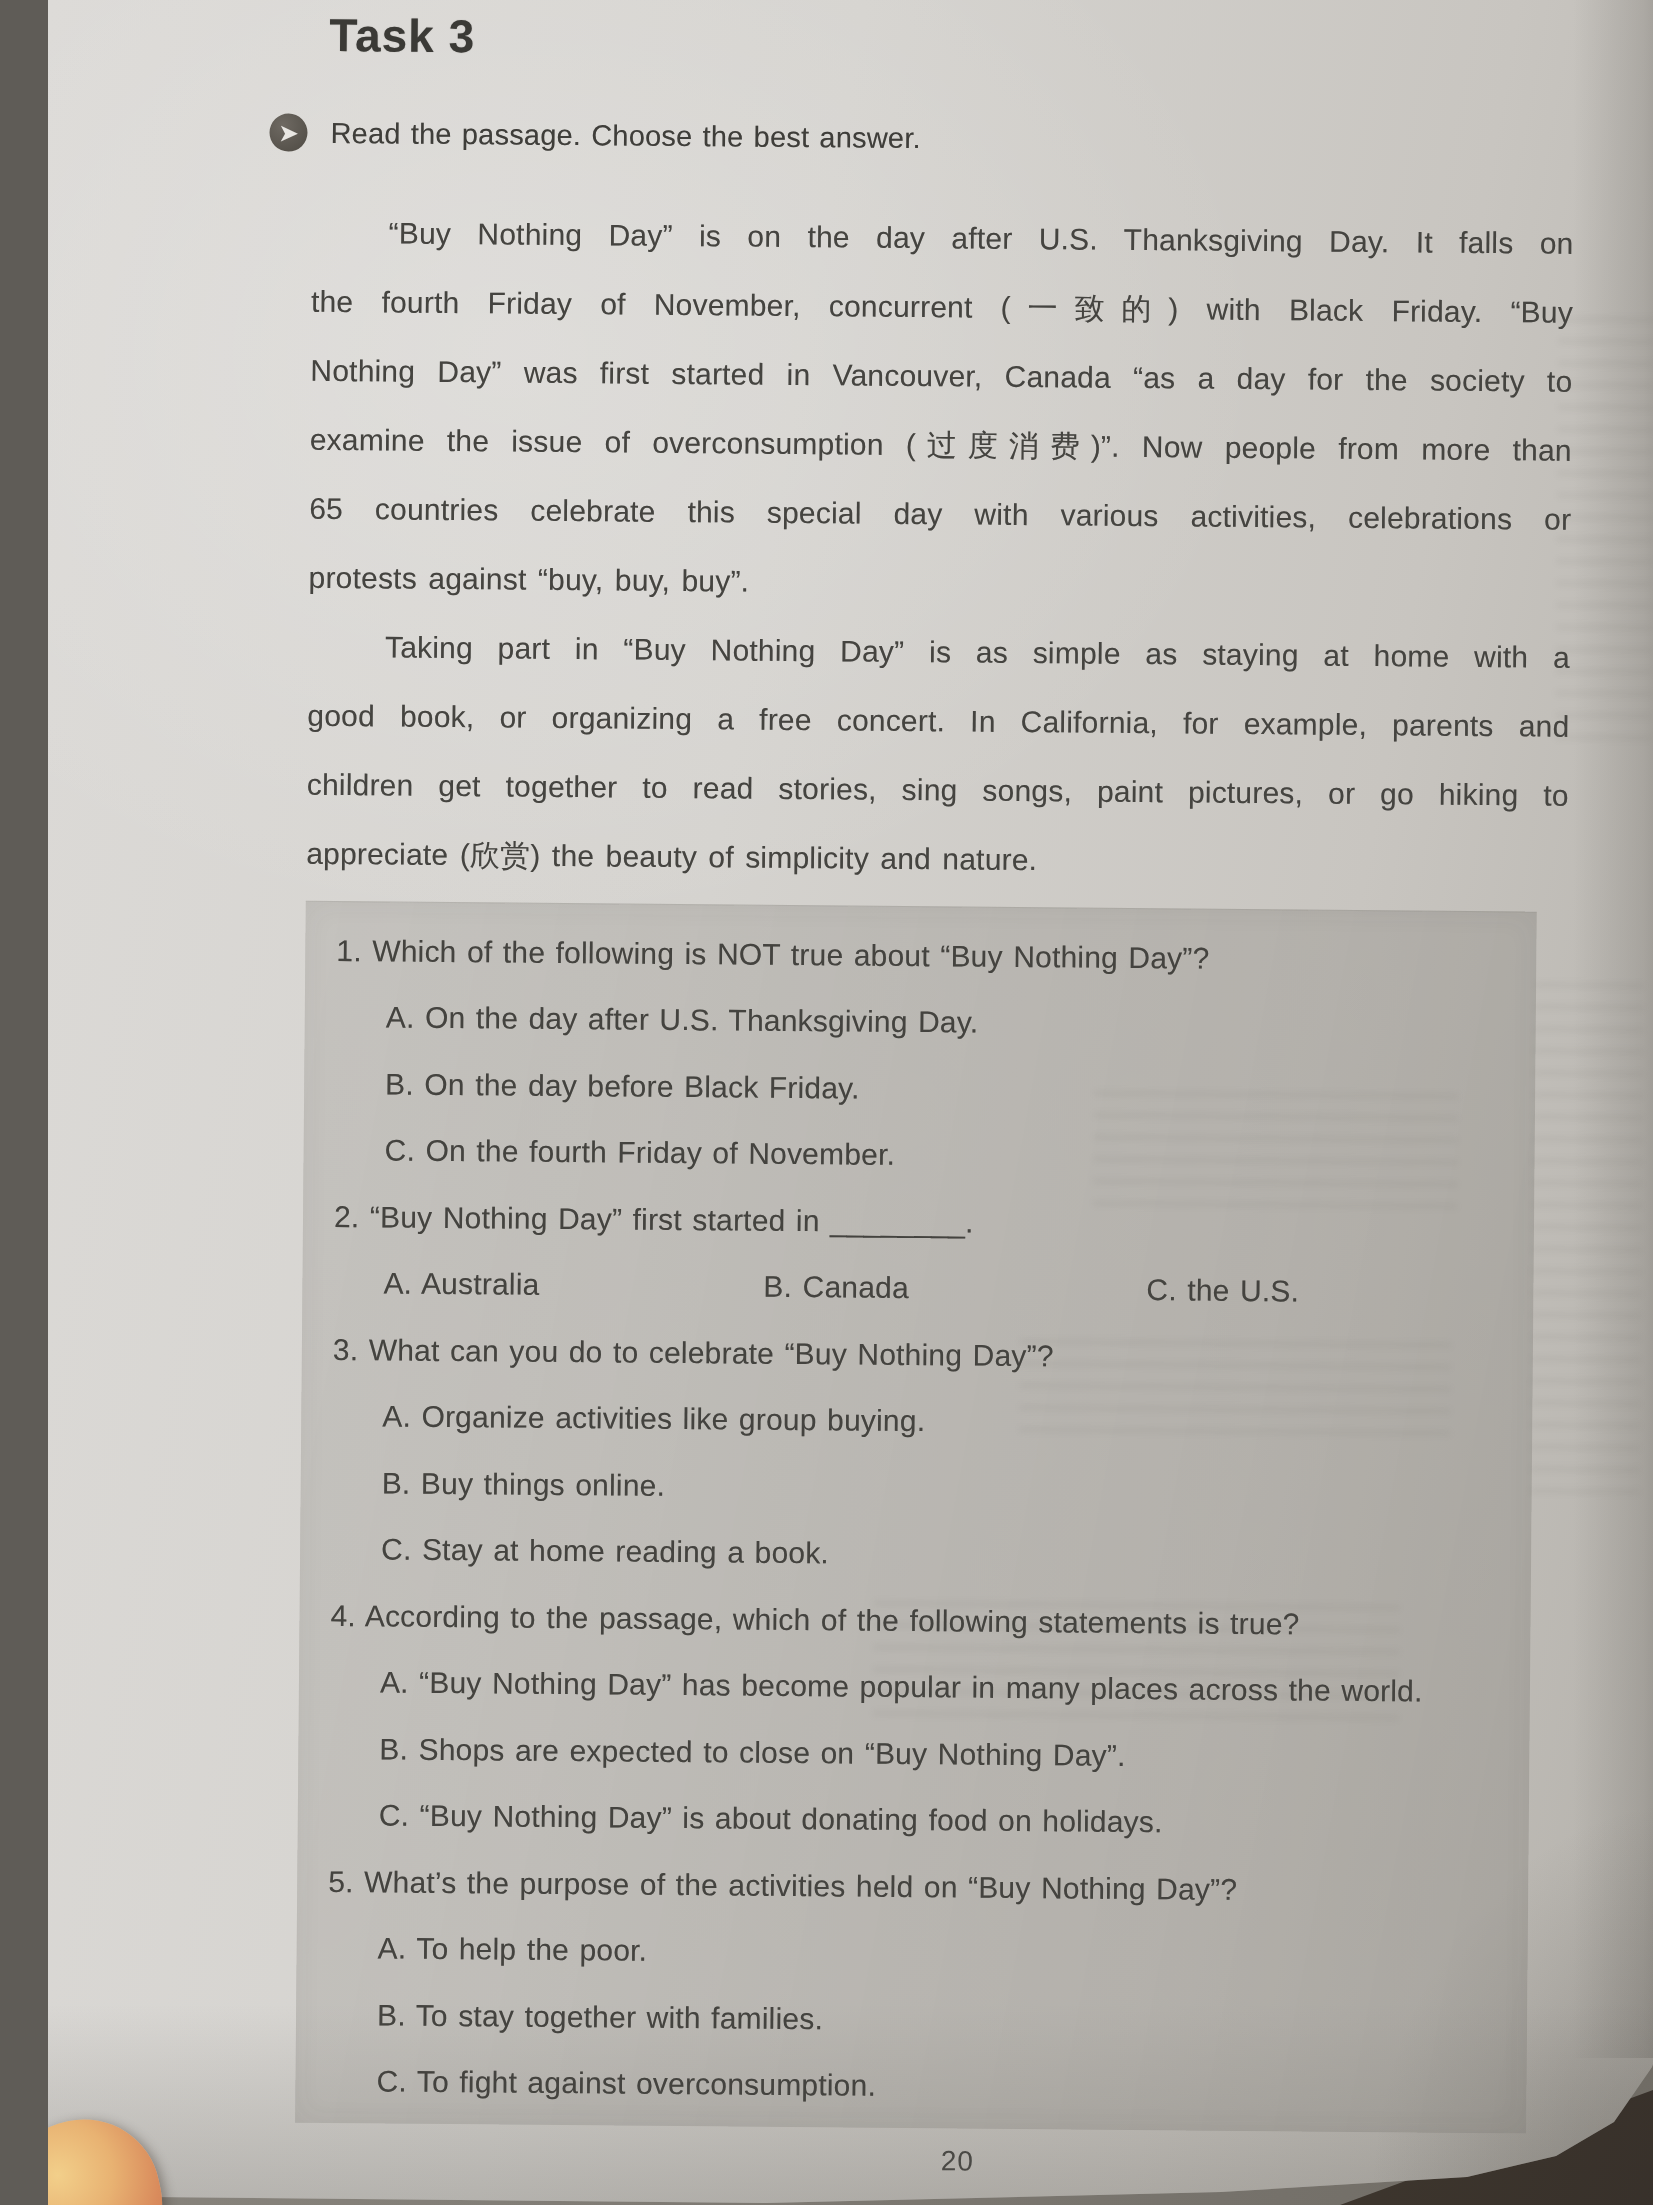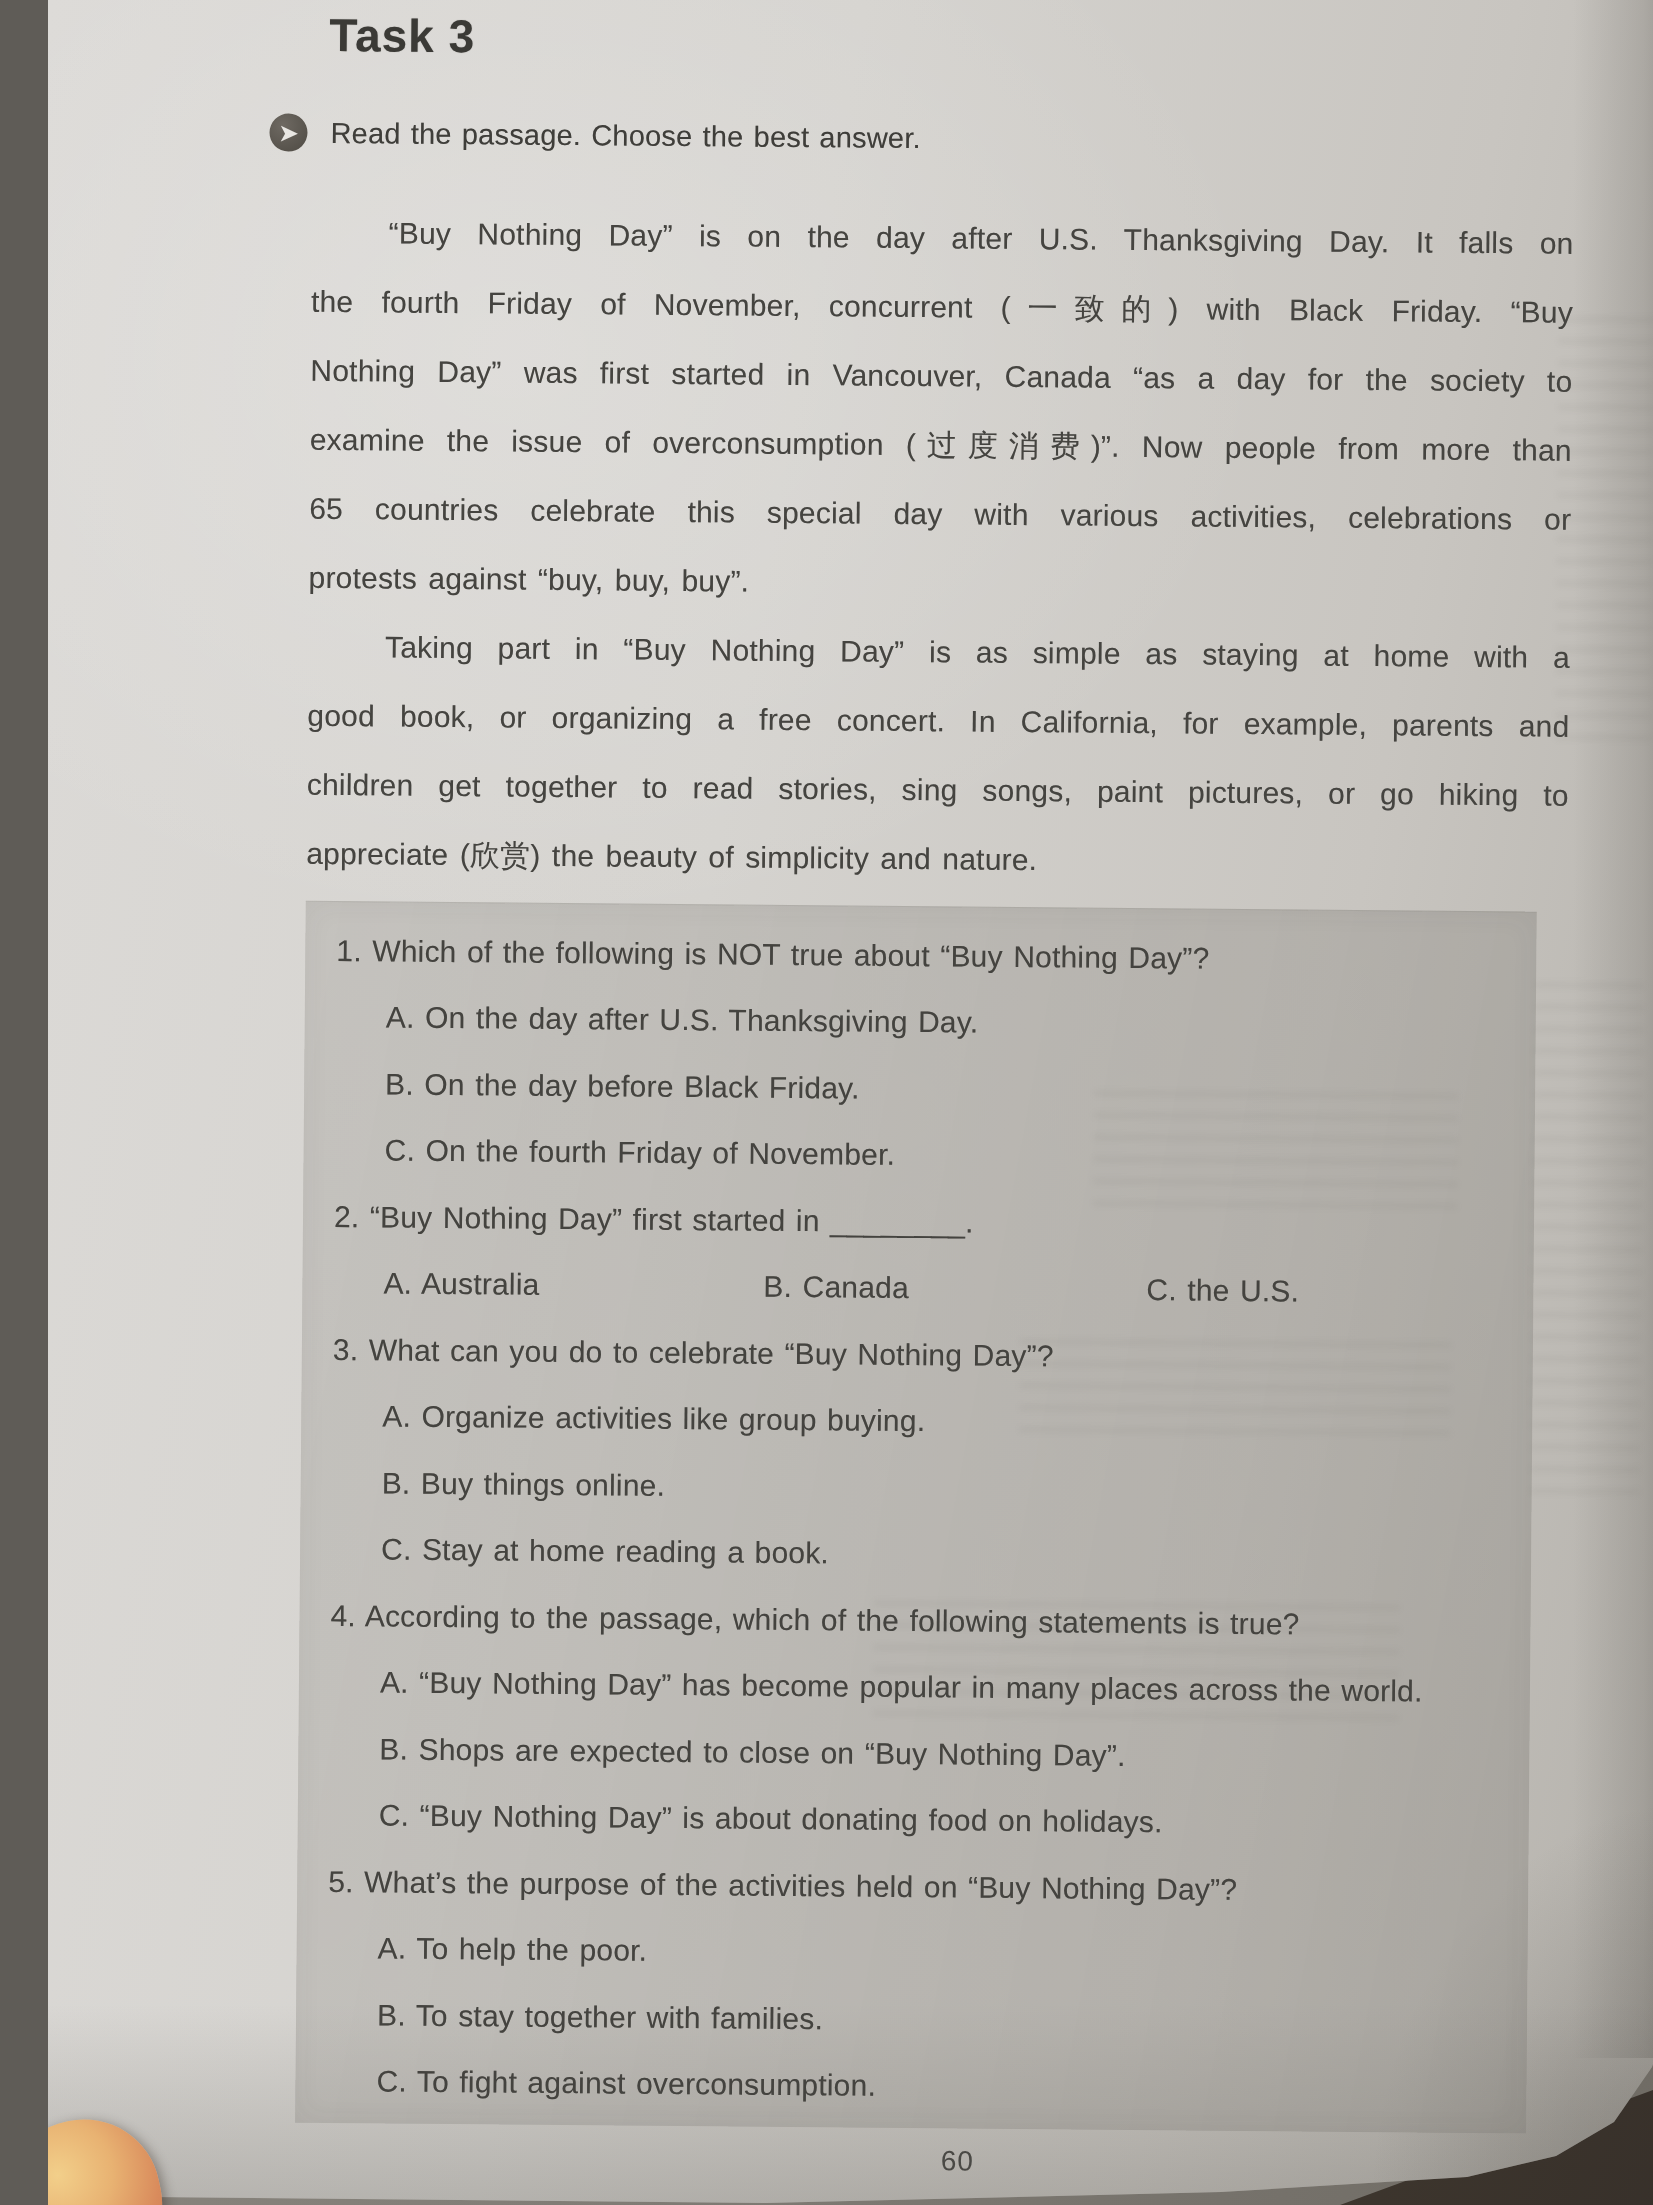--- a/index.html
+++ b/index.html
@@ -131,18 +131,18 @@
         <div class="qline opt" style="top: 896px;">C. “Buy Nothing Day” is about donating food on holidays.</div>
         <div class="qline" style="top: 963px;">5. What’s the purpose of the activities held on “Buy Nothing Day”?</div>
         <div class="qline opt" style="top: 1029px;">A. To help the poor.</div>
         <div class="qline opt" style="top: 1096px;">B. To stay together with families.</div>
         <div class="qline opt" style="top: 1162px;">C. To fight against overconsumption.</div>
       </div>
 
     <div class="ghost" style="left:1512px;top:306px;width:96px;height:431px;"></div>
     <div class="ghost" style="left:1493px;top:972px;width:110px;height:526px;"></div>
 
-    <div class="pageno">60</div>
+    <div class="pageno">20</div>
   </div>
 
   <div class="finger"></div>
 </div>
 
 
 </body></html>

